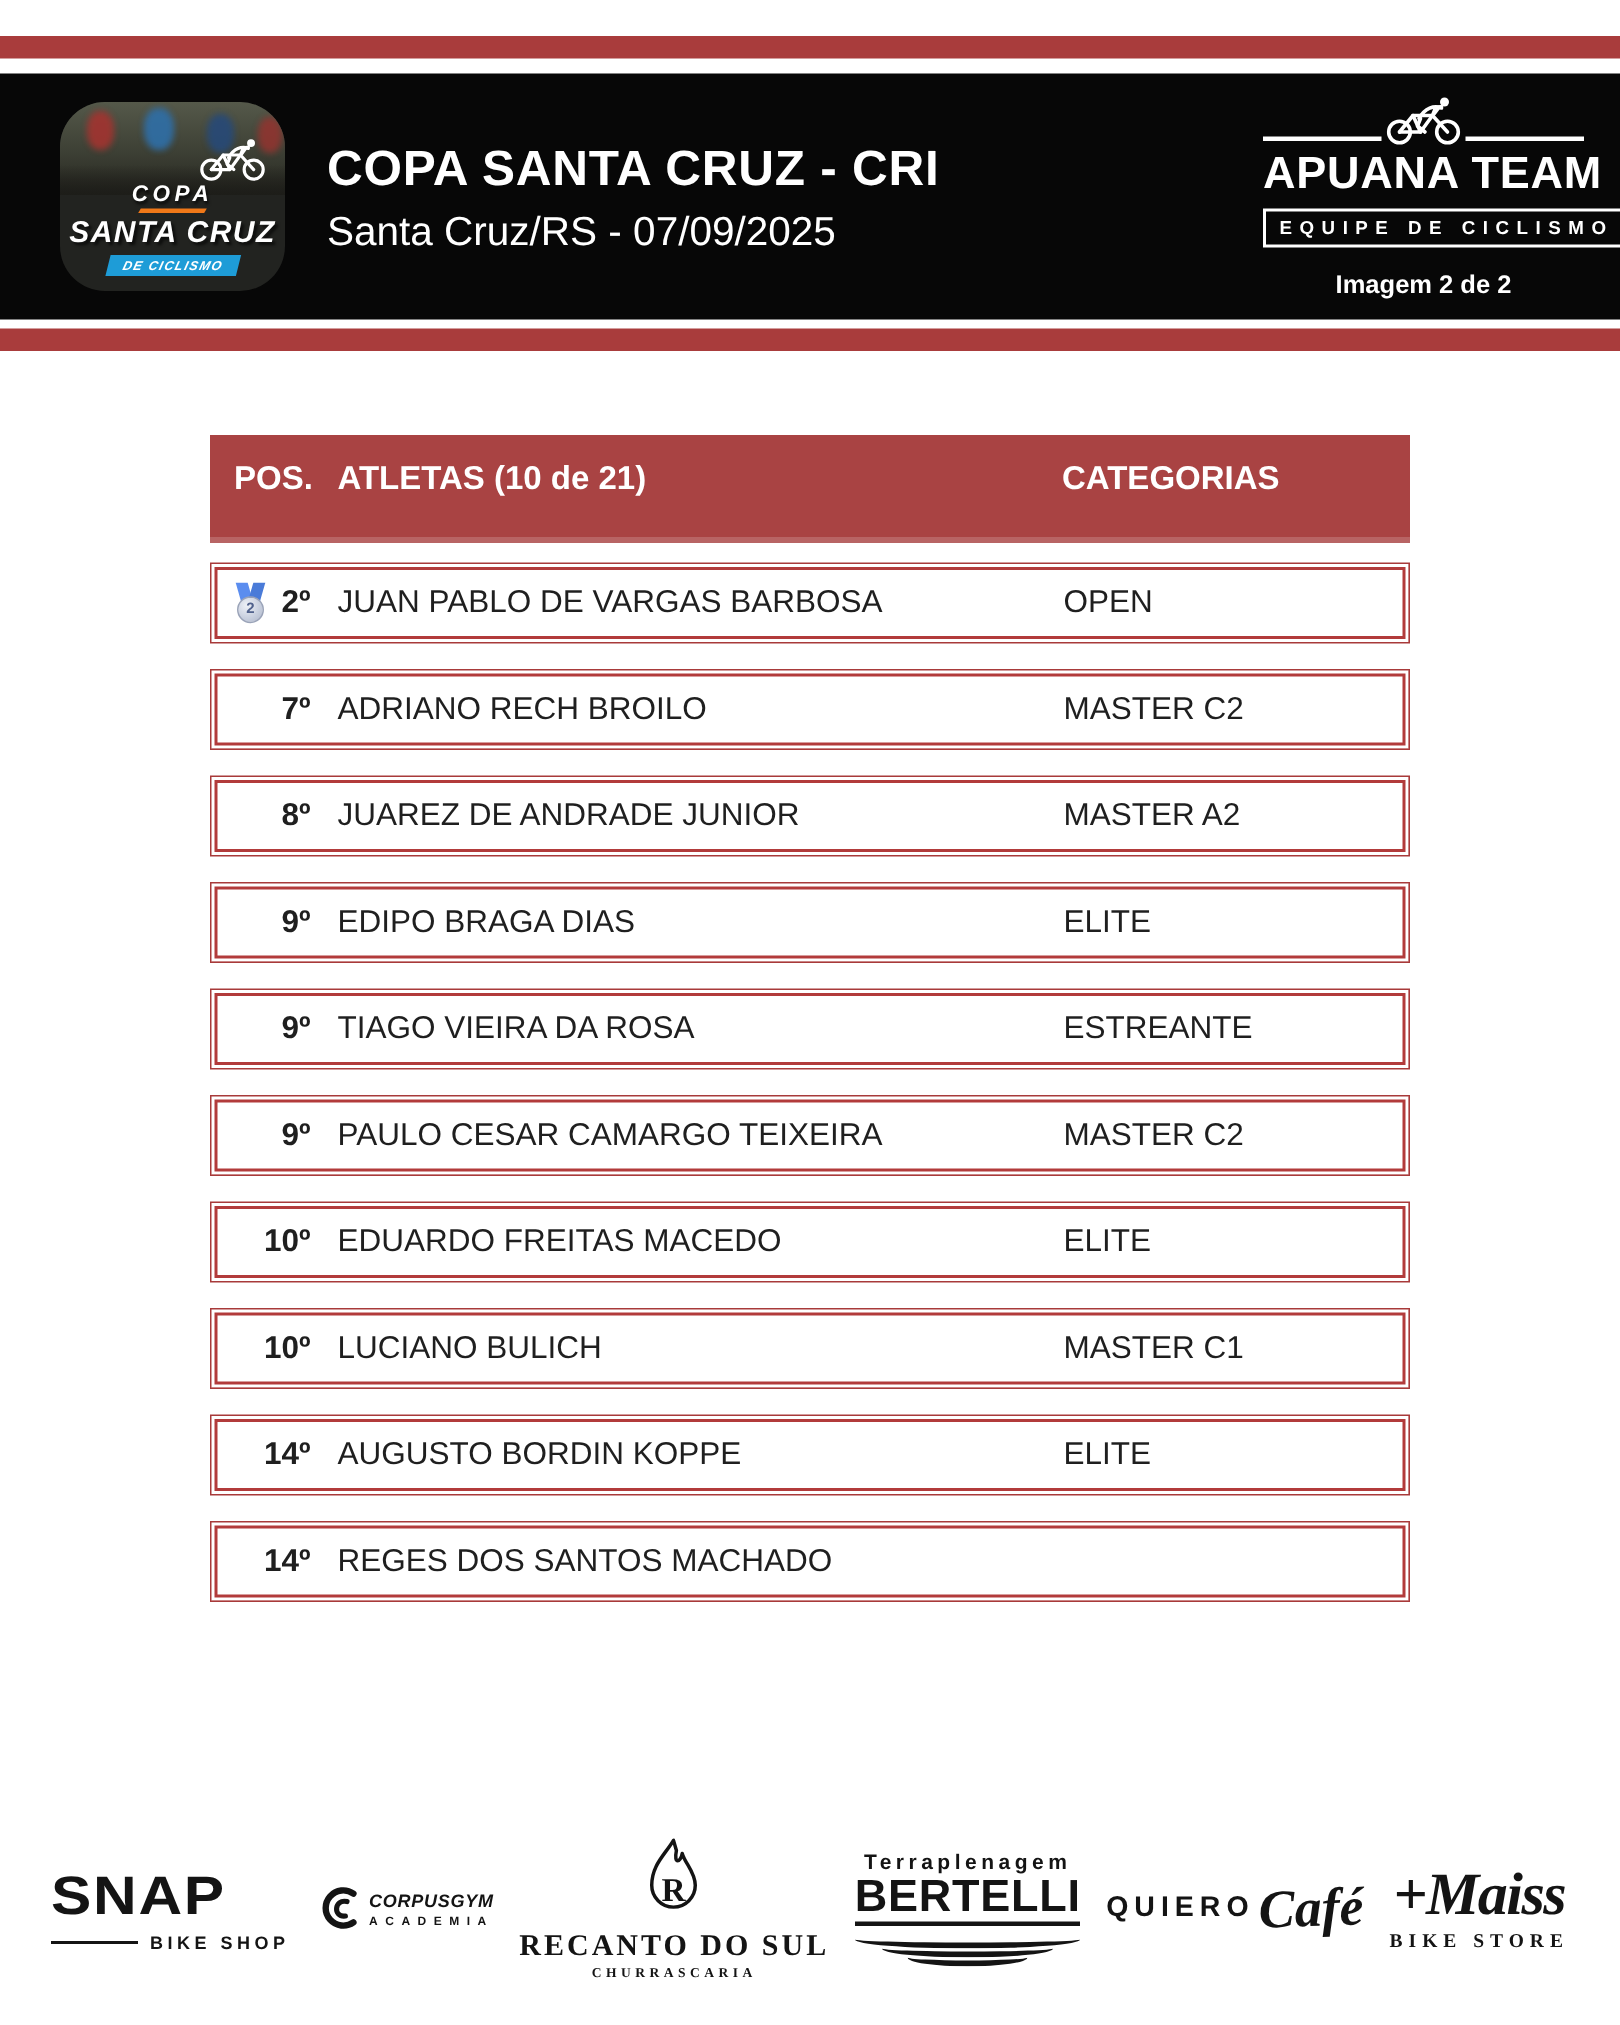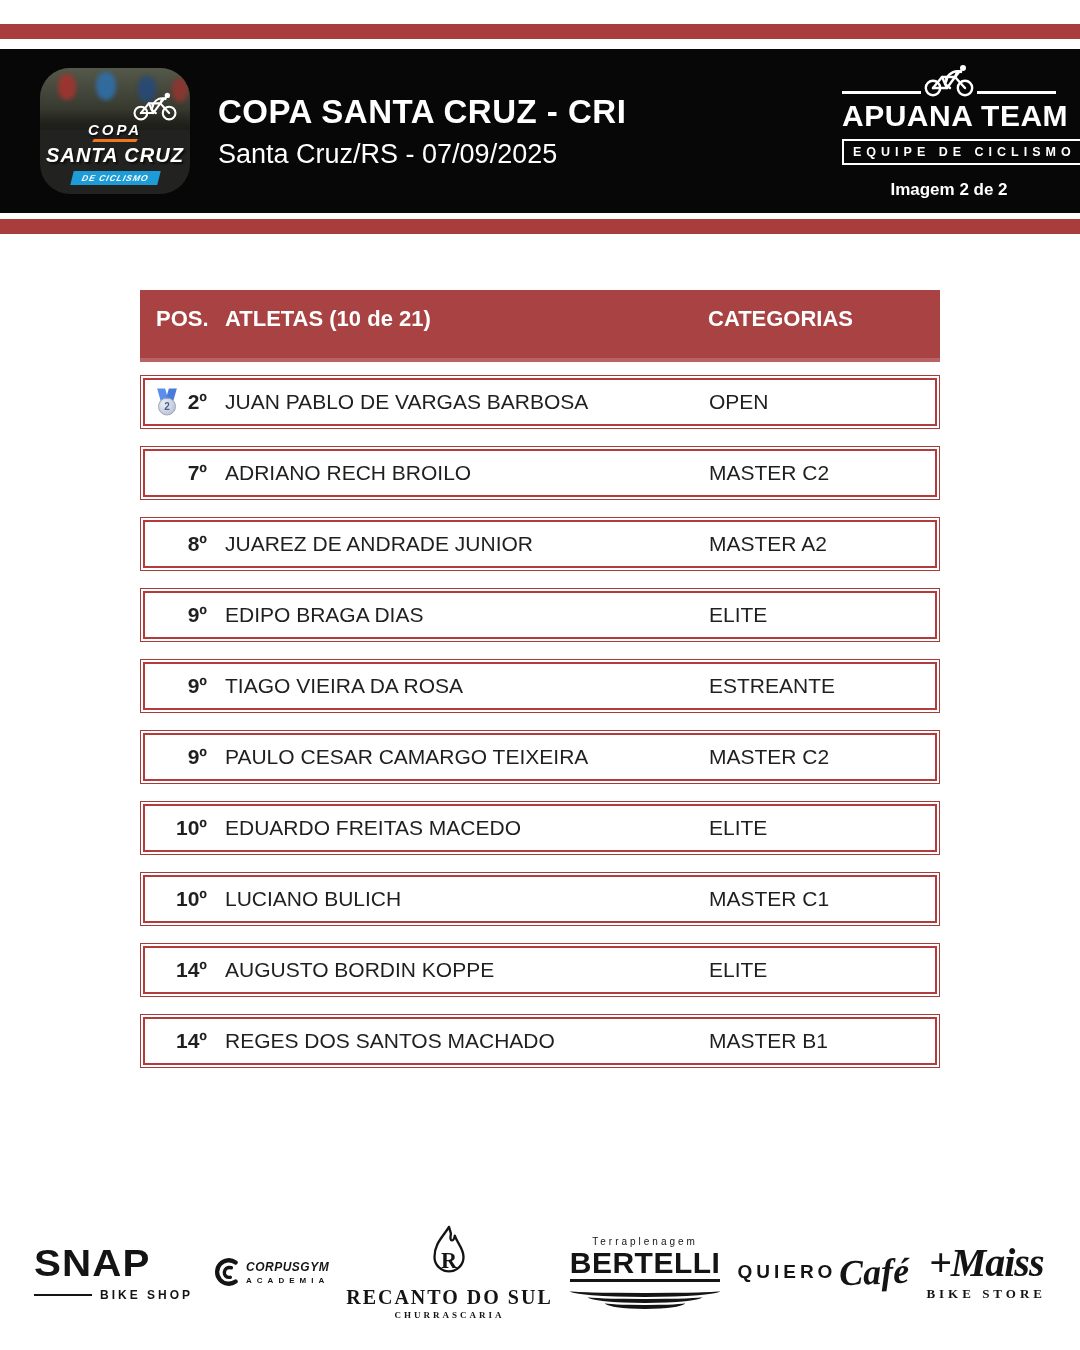--- a/index.html
+++ b/index.html
@@ -76,21 +76,21 @@
   .snap-rule{width:58px;height:2px;background:#141414;}
   .corpus{display:flex;align-items:center;gap:4px;}
   .cg-mark{width:32px;height:32px;}
   .corpus-name{font-size:12px;font-weight:900;font-style:italic;letter-spacing:.5px;}
   .corpus-sub{font-size:8px;font-weight:700;letter-spacing:5px;text-align:center;margin-top:2px;}
   .recanto{text-align:center;}
   .flame{width:48px;height:60px;margin:0 auto;display:block;}
   .recanto-name{font-family:"Liberation Serif",serif;font-size:20px;letter-spacing:2px;font-weight:600;margin-top:2px;white-space:nowrap;}
   .recanto-sub{font-family:"Liberation Serif",serif;font-size:9px;font-weight:700;letter-spacing:3px;margin-top:1px;}
   .bertelli{text-align:center;}
-  .bert-top{font-size:10px;font-weight:400;letter-spacing:3px;}
+  .bert-top{font-size:14px;font-weight:700;letter-spacing:3px;}
   .bert-name{font-size:30px;font-weight:900;letter-spacing:.5px;border-bottom:3px solid #141414;line-height:32px;}
   .roads{display:flex;flex-direction:column;align-items:center;margin-top:3px;}
   .roads i{display:block;border-bottom:4px solid #141414;border-radius:50%;height:8px;}
   .r1{width:150px;}.r2{width:114px;margin-top:-6px;}.r3{width:80px;margin-top:-6px;}
   .quiero{display:flex;align-items:center;}
   .q-word{font-size:19px;font-weight:700;letter-spacing:4px;}
   .q-script{font-family:"Liberation Serif",serif;font-style:italic;font-weight:700;font-size:36px;margin-left:3px;transform:rotate(-2deg);}
   .maiss{text-align:center;}
   .maiss-name{font-family:"Liberation Serif",serif;font-style:italic;font-weight:900;font-size:40px;letter-spacing:-1px;line-height:42px;}
   .maiss-sub{font-family:"Liberation Serif",serif;font-size:13px;font-weight:700;letter-spacing:4px;margin-top:2px;}
@@ -235,21 +235,20 @@
 
       <span class="cell pos">14º</span>
       <span class="cell nm">AUGUSTO BORDIN KOPPE</span>
       <span class="cell cat">ELITE</span>
     </div>
 
     <div class="trow">
 
       <span class="cell pos">14º</span>
       <span class="cell nm">REGES DOS SANTOS MACHADO</span>
-      <span class="cell cat">MASTER B1</span>
     </div>
   </div>
   </div>
 
   <div class="sponsors">
 
     <div class="sp">
       <div class="snap-word">SNAP</div>
       <div class="snap-sub">
         <span class="snap-rule"></span>

